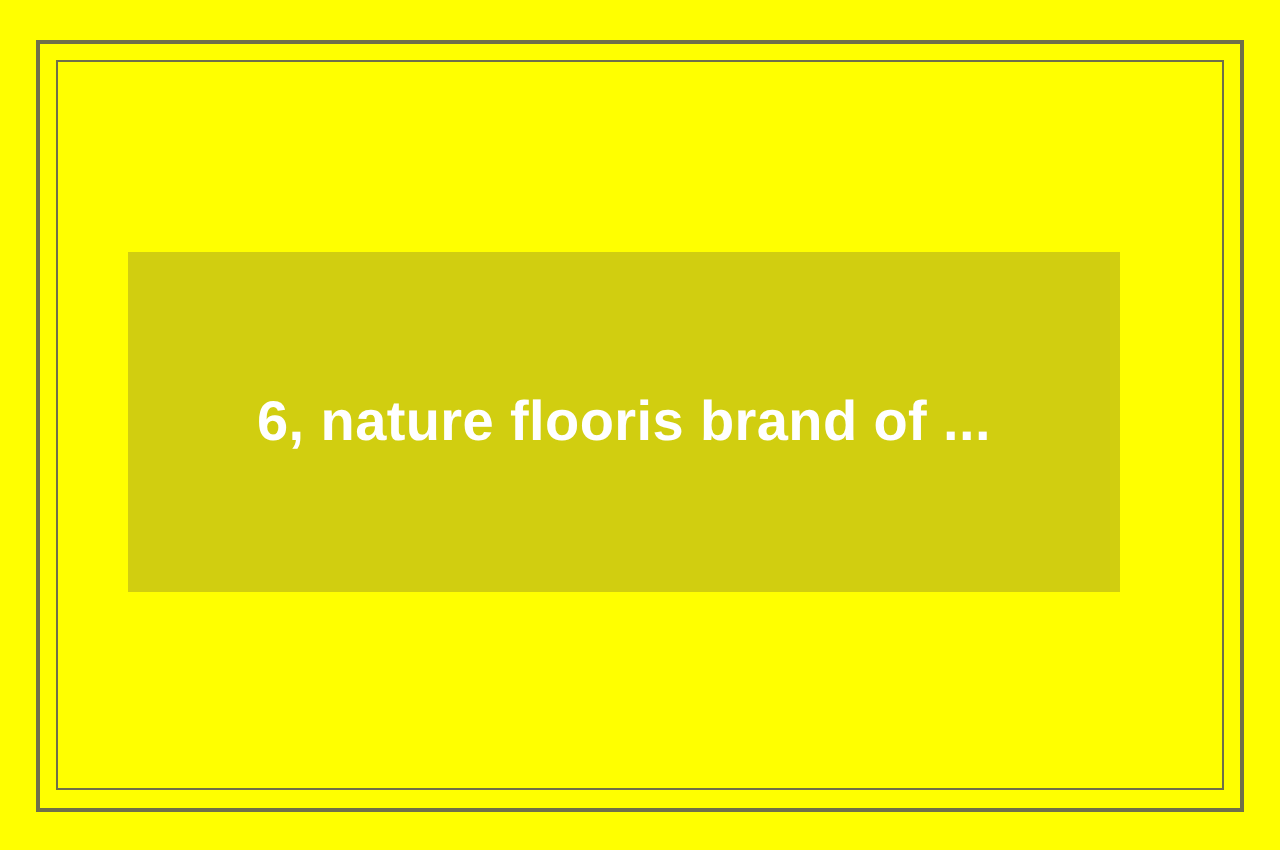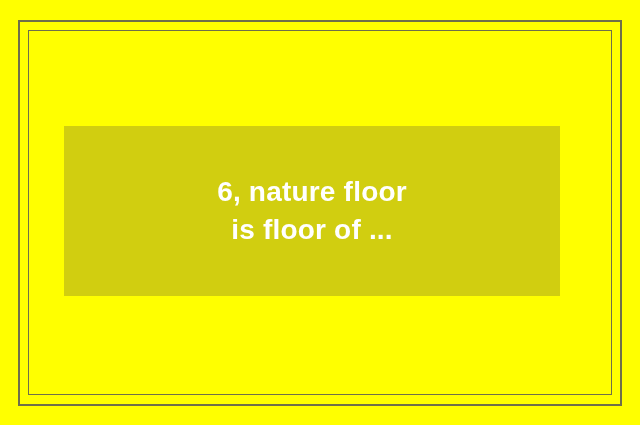--- a/index.html
+++ b/index.html
@@ -32,21 +32,20 @@
     border: 1px solid #6f6f4a;
   }
   .question-card {
     position: absolute;
     left: 64px;
     top: 126px;
     width: 496px;
     height: 170px;
     background: #d1ce10;
     display: flex;
-    flex-direction: column;
     align-items: center;
     justify-content: center;
   }
   .card-line {
     color: #ffffff;
     font-size: 28px;
     font-weight: bold;
     line-height: 38px;
     text-align: center;
     letter-spacing: 0.2px;
@@ -54,14 +53,14 @@
 </style>
 </head>
 <body>
 
 <div class="outer-frame">
   <div class="inner-frame"></div>
 </div>
 
 <div class="question-card">
   <div class="card-line">6, nature floor</div>
-  <div class="card-line">is floor of ...</div>
+  <div class="card-line">is brand of ...</div>
 </div>
 
 </body></html>

